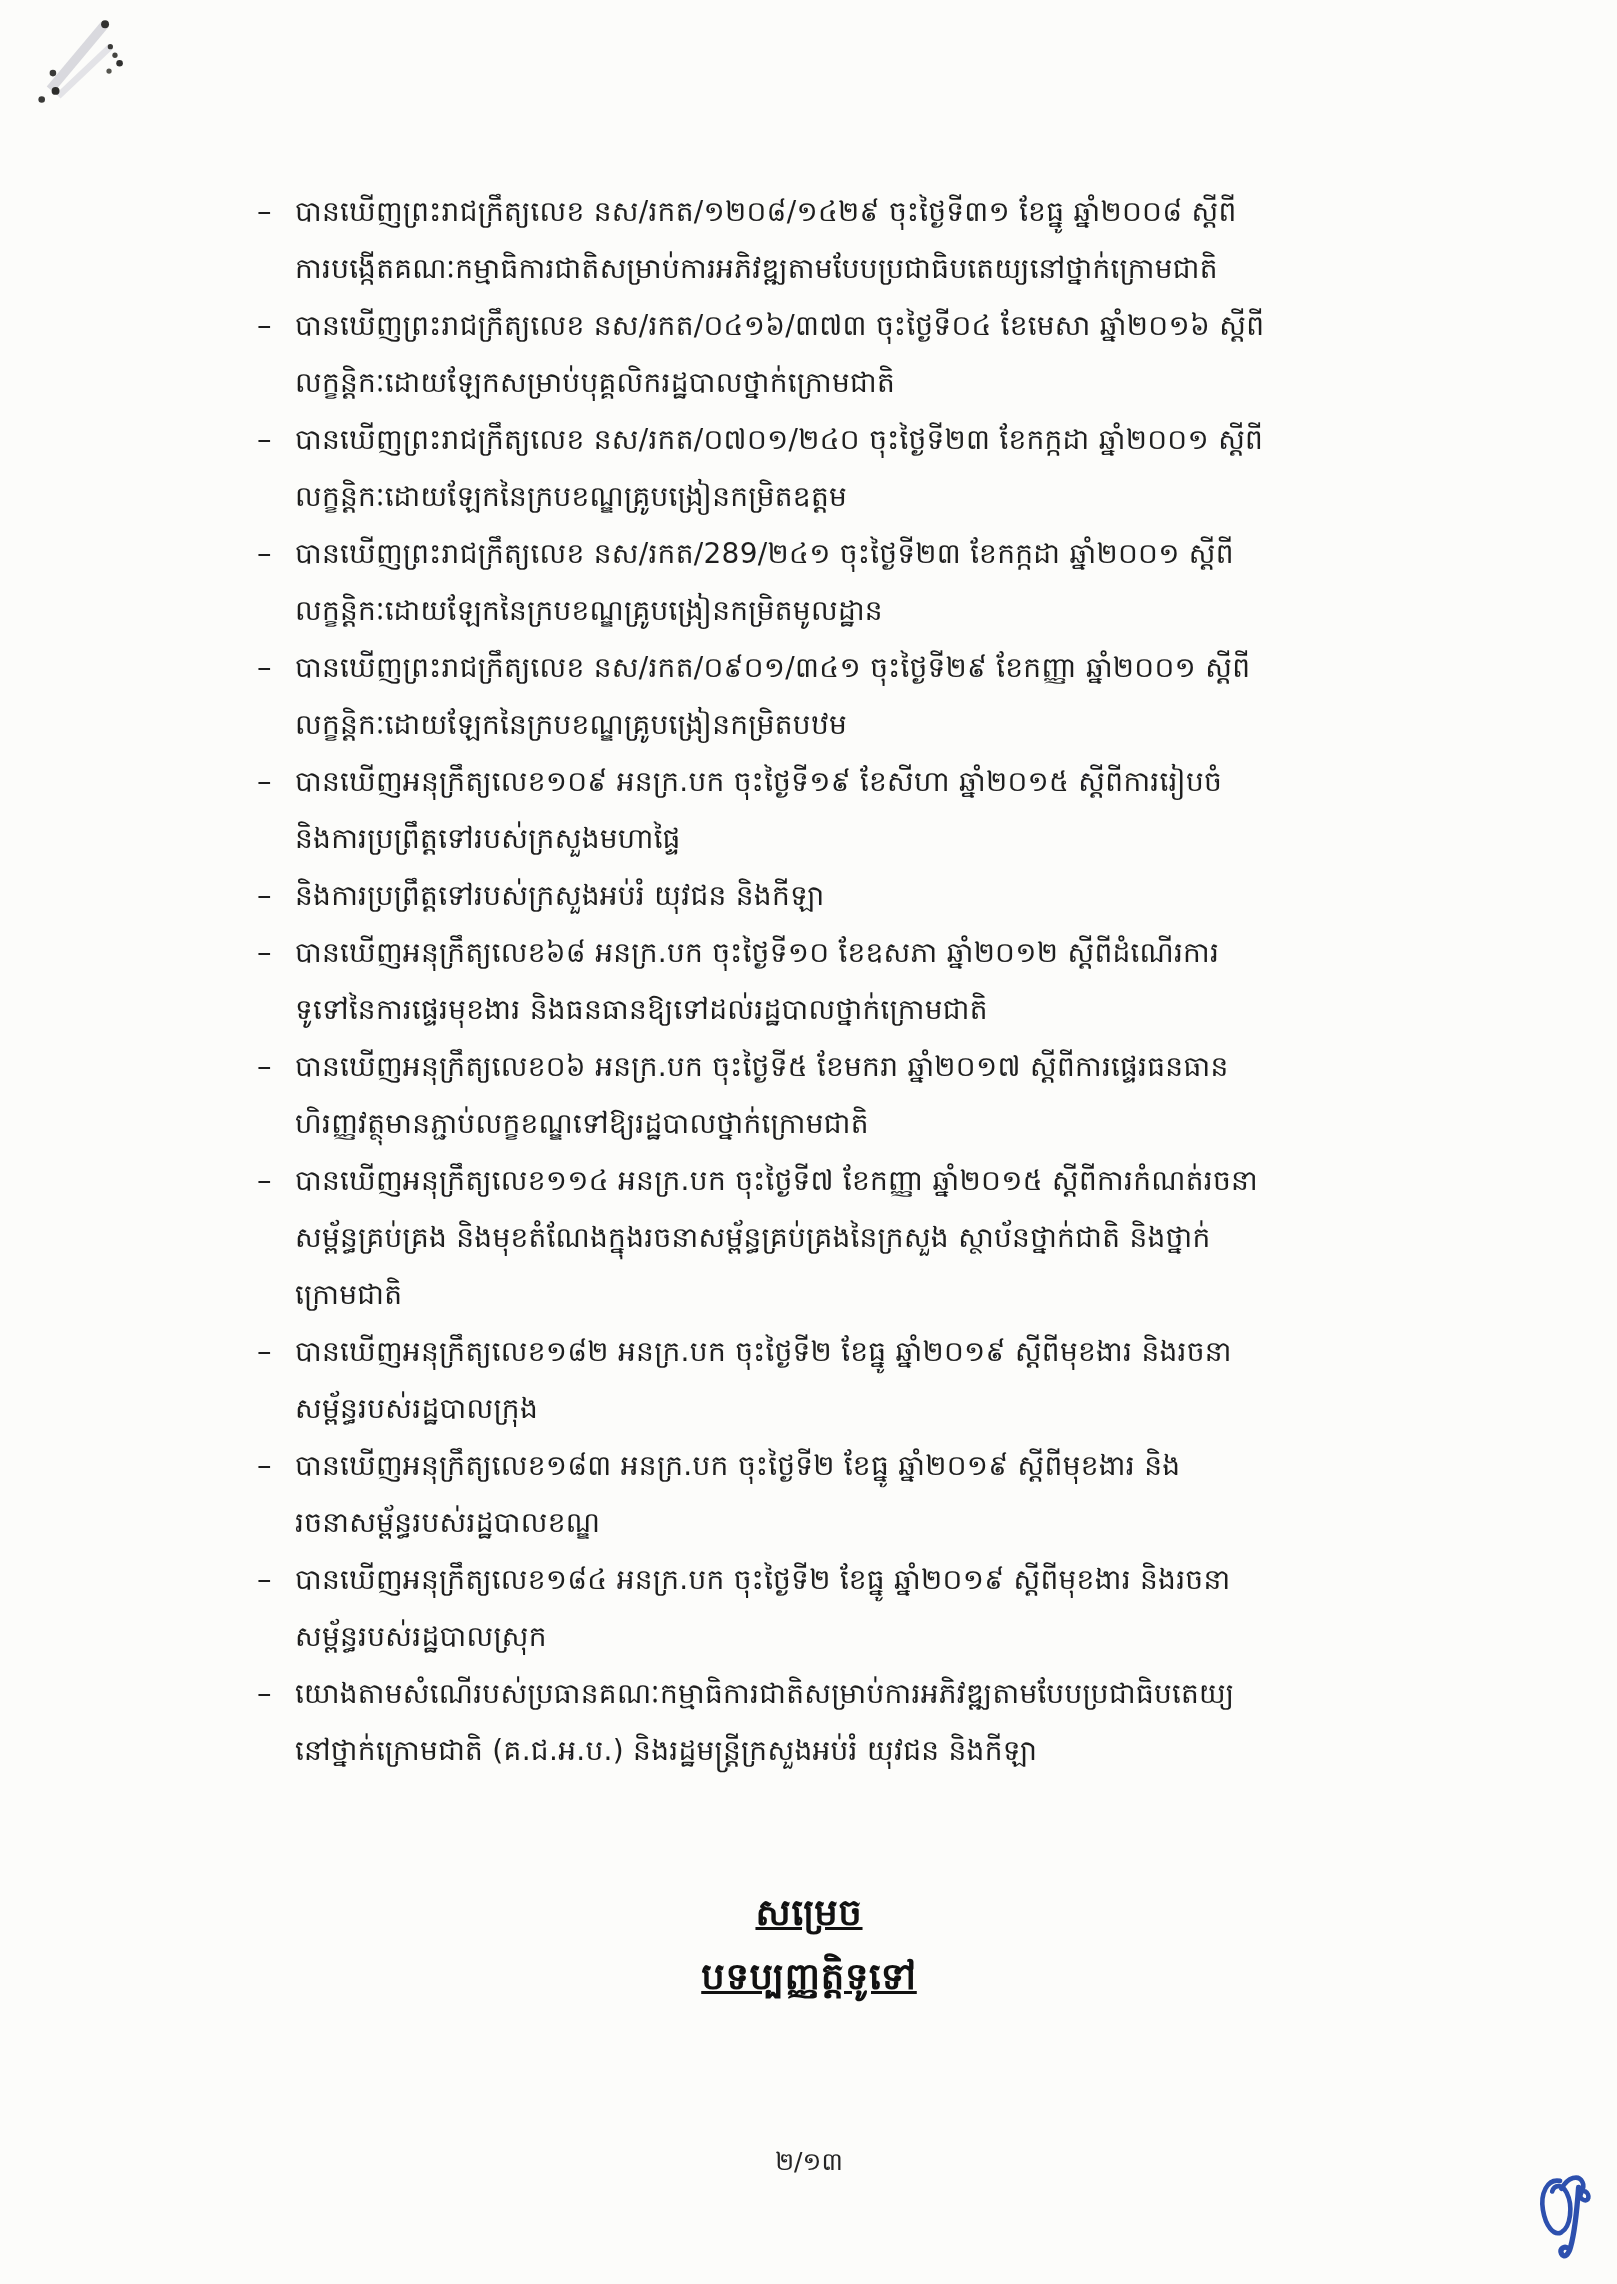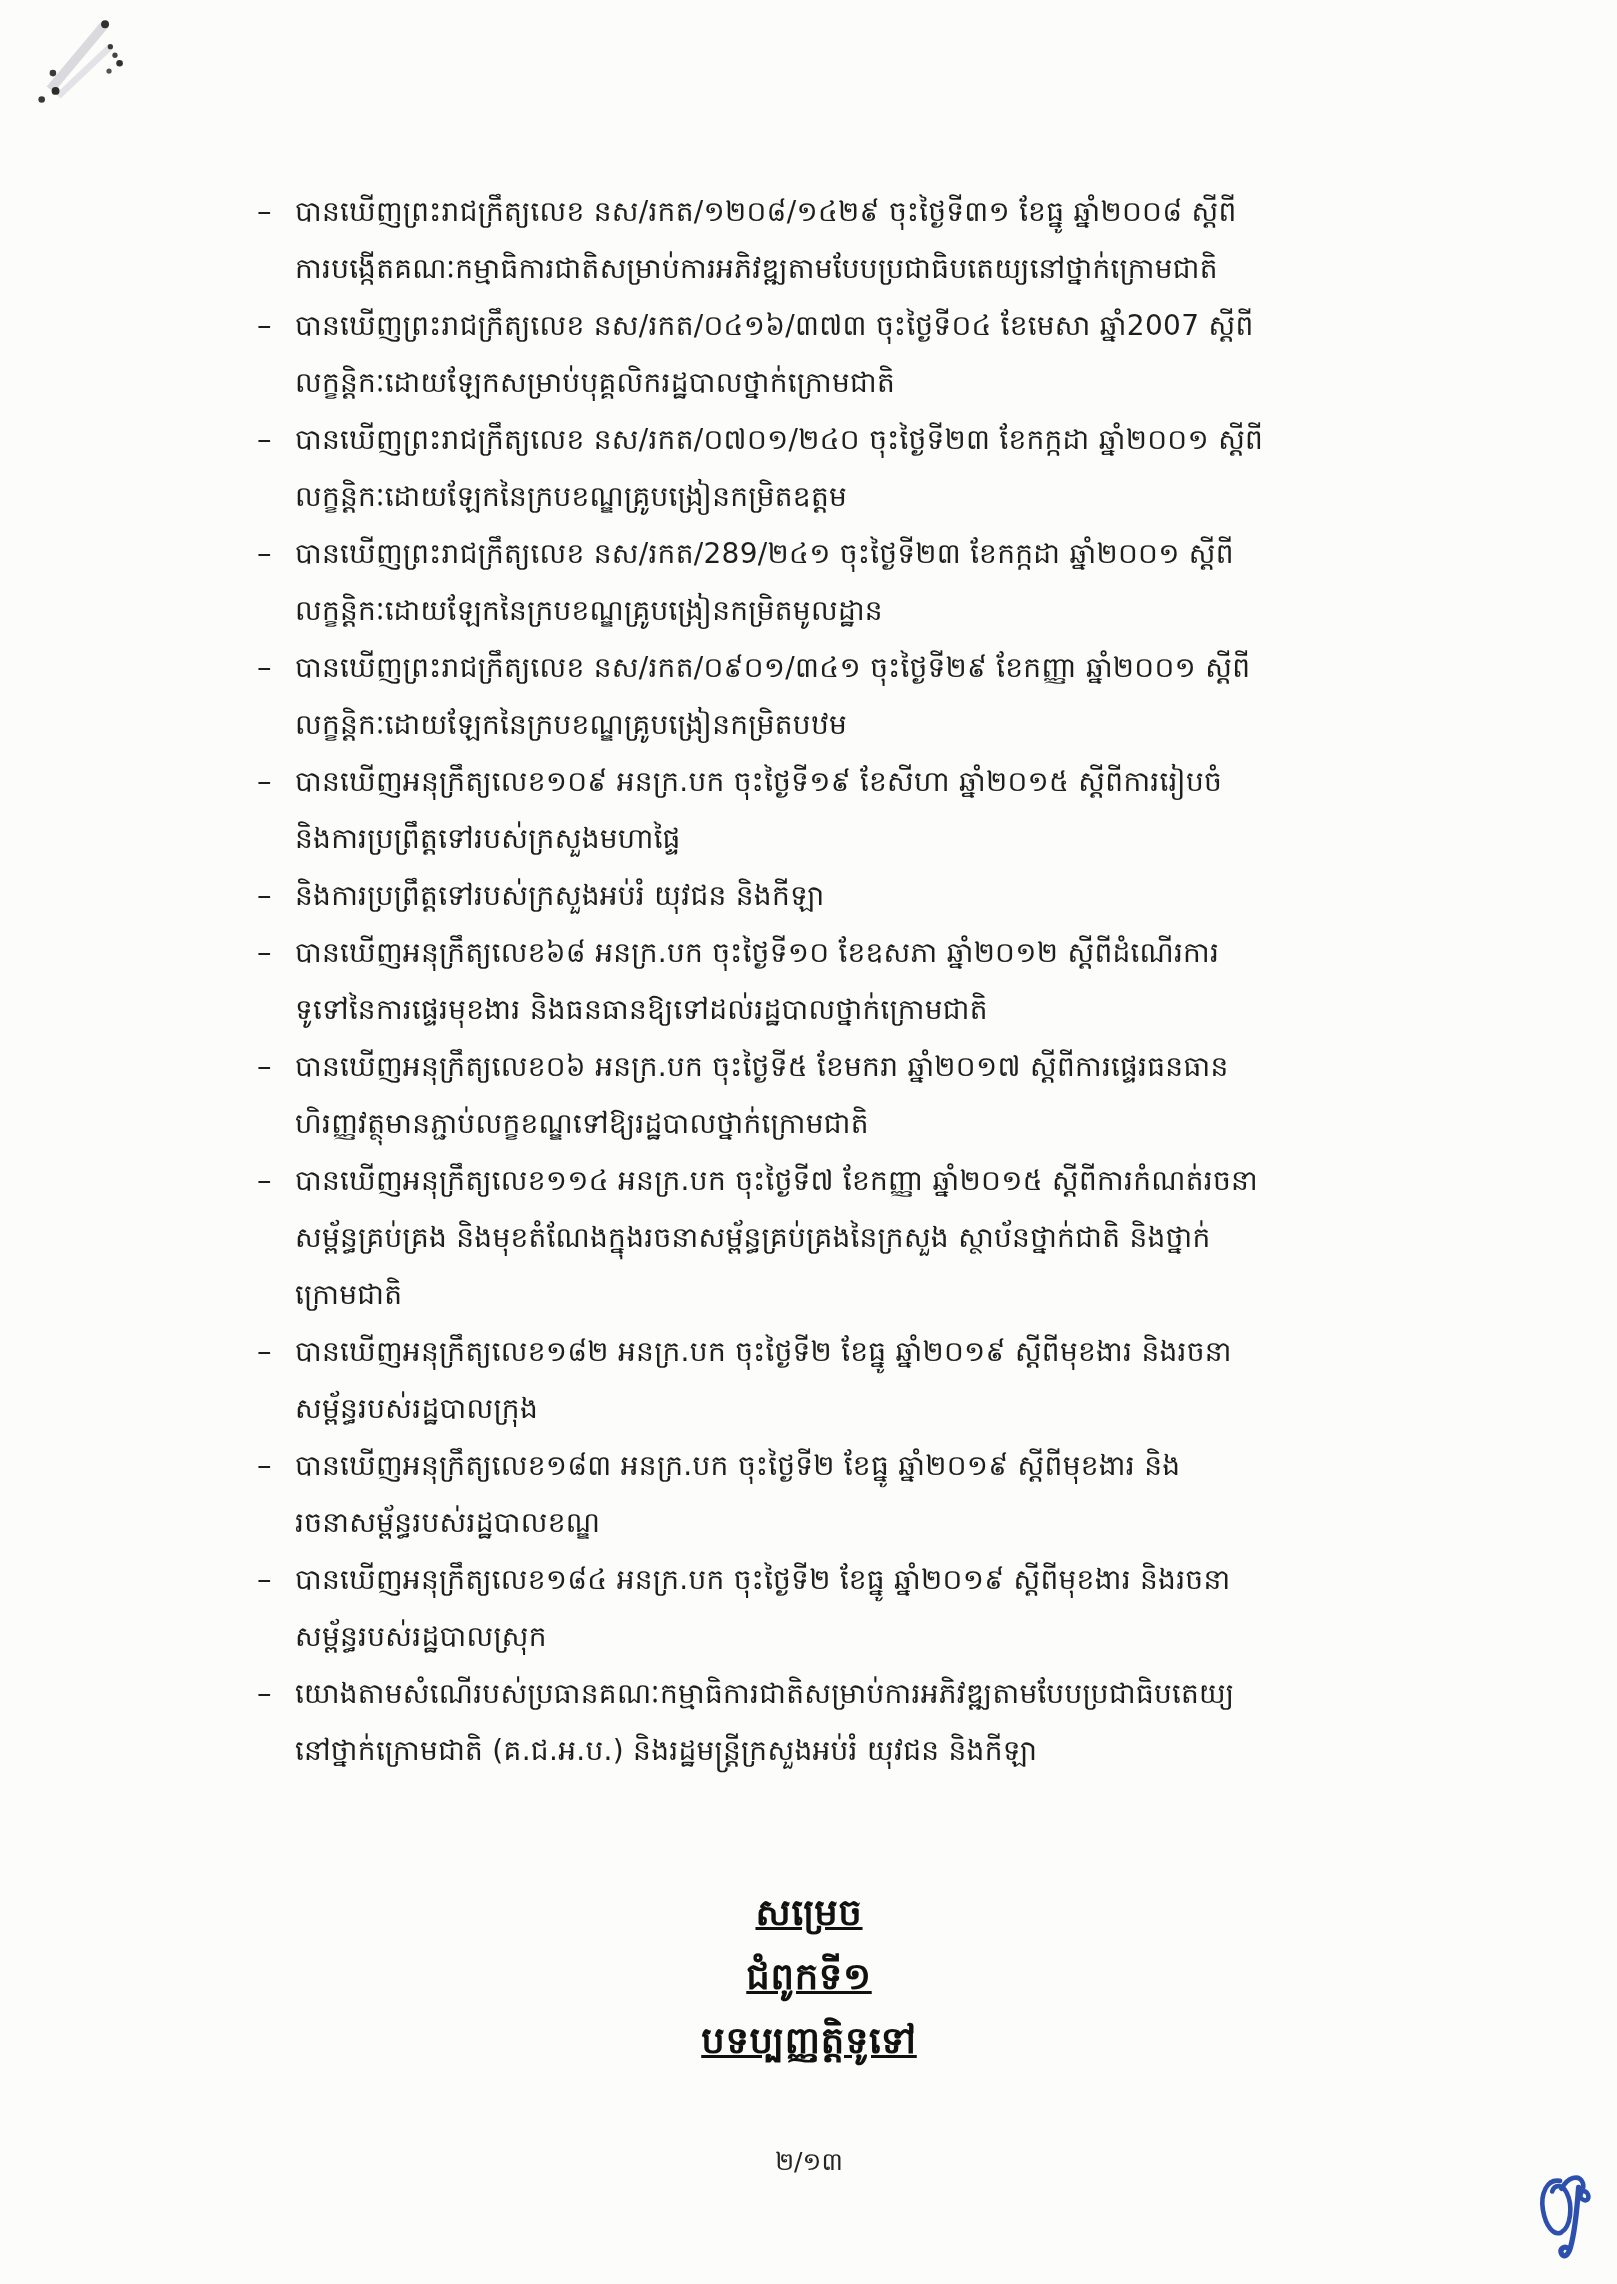--- a/index.html
+++ b/index.html
@@ -89,21 +89,21 @@
       <div class="item">
         <div class="marker">–</div>
         <div class="body">
           <div class="line">បានឃើញព្រះរាជក្រឹត្យលេខ នស/រកត/១២០៨/១៤២៩ ចុះថ្ងៃទី៣១ ខែធ្នូ ឆ្នាំ២០០៨ ស្តីពី</div>
           <div class="line">ការបង្កើតគណៈកម្មាធិការជាតិសម្រាប់ការអភិវឌ្ឍតាមបែបប្រជាធិបតេយ្យនៅថ្នាក់ក្រោមជាតិ</div>
         </div>
       </div>
       <div class="item">
         <div class="marker">–</div>
         <div class="body">
-          <div class="line">បានឃើញព្រះរាជក្រឹត្យលេខ នស/រកត/០៤១៦/៣៧៣ ចុះថ្ងៃទី០៤ ខែមេសា ឆ្នាំ2007 ស្តីពី</div>
+          <div class="line">បានឃើញព្រះរាជក្រឹត្យលេខ នស/រកត/០៤១៦/៣៧៣ ចុះថ្ងៃទី០៤ ខែមេសា ឆ្នាំ២០១៦ ស្តីពី</div>
           <div class="line">លក្ខន្តិកៈដោយឡែកសម្រាប់បុគ្គលិករដ្ឋបាលថ្នាក់ក្រោមជាតិ</div>
         </div>
       </div>
       <div class="item">
         <div class="marker">–</div>
         <div class="body">
           <div class="line">បានឃើញព្រះរាជក្រឹត្យលេខ នស/រកត/០៧០១/២៤០ ចុះថ្ងៃទី២៣ ខែកក្កដា ឆ្នាំ២០០១ ស្តីពី</div>
           <div class="line">លក្ខន្តិកៈដោយឡែកនៃក្របខណ្ឌគ្រូបង្រៀនកម្រិតឧត្តម</div>
         </div>
       </div>
@@ -181,21 +181,20 @@
         <div class="marker">–</div>
         <div class="body">
           <div class="line">យោងតាមសំណើរបស់ប្រធានគណៈកម្មាធិការជាតិសម្រាប់ការអភិវឌ្ឍតាមបែបប្រជាធិបតេយ្យ</div>
           <div class="line">នៅថ្នាក់ក្រោមជាតិ (គ.ជ.អ.ប.) និងរដ្ឋមន្ត្រីក្រសួងអប់រំ យុវជន និងកីឡា</div>
         </div>
       </div>
     </div>
 
   <div class="headings">
     <div class="heading">សម្រេច</div>
-    <div class="heading">ជំពូកទី១</div>
     <div class="heading">បទប្បញ្ញត្តិទូទៅ</div>
   </div>
 
   <div class="page-number">២/១៣</div>
 
   <svg class="signature-mark" width="66" height="99" viewBox="0 0 100 150">
     <path d="M38 18 C18 14, 8 38, 12 62 C16 86, 28 102, 40 96 C54 88, 58 56, 48 36
              C42 24, 30 22, 26 34" fill="none" stroke="#2d50ae" stroke-width="7" stroke-linecap="round"></path>
     <path d="M40 30 C50 12, 66 8, 72 20 C78 32, 62 40, 72 46 C82 52, 84 38, 76 34" fill="none" stroke="#2d50ae" stroke-width="7" stroke-linecap="round"></path>
     <path d="M66 28 C64 56, 60 96, 54 118 C51 130, 44 136, 40 128 C37 121, 44 116, 50 120" fill="none" stroke="#2d50ae" stroke-width="8" stroke-linecap="round"></path>

